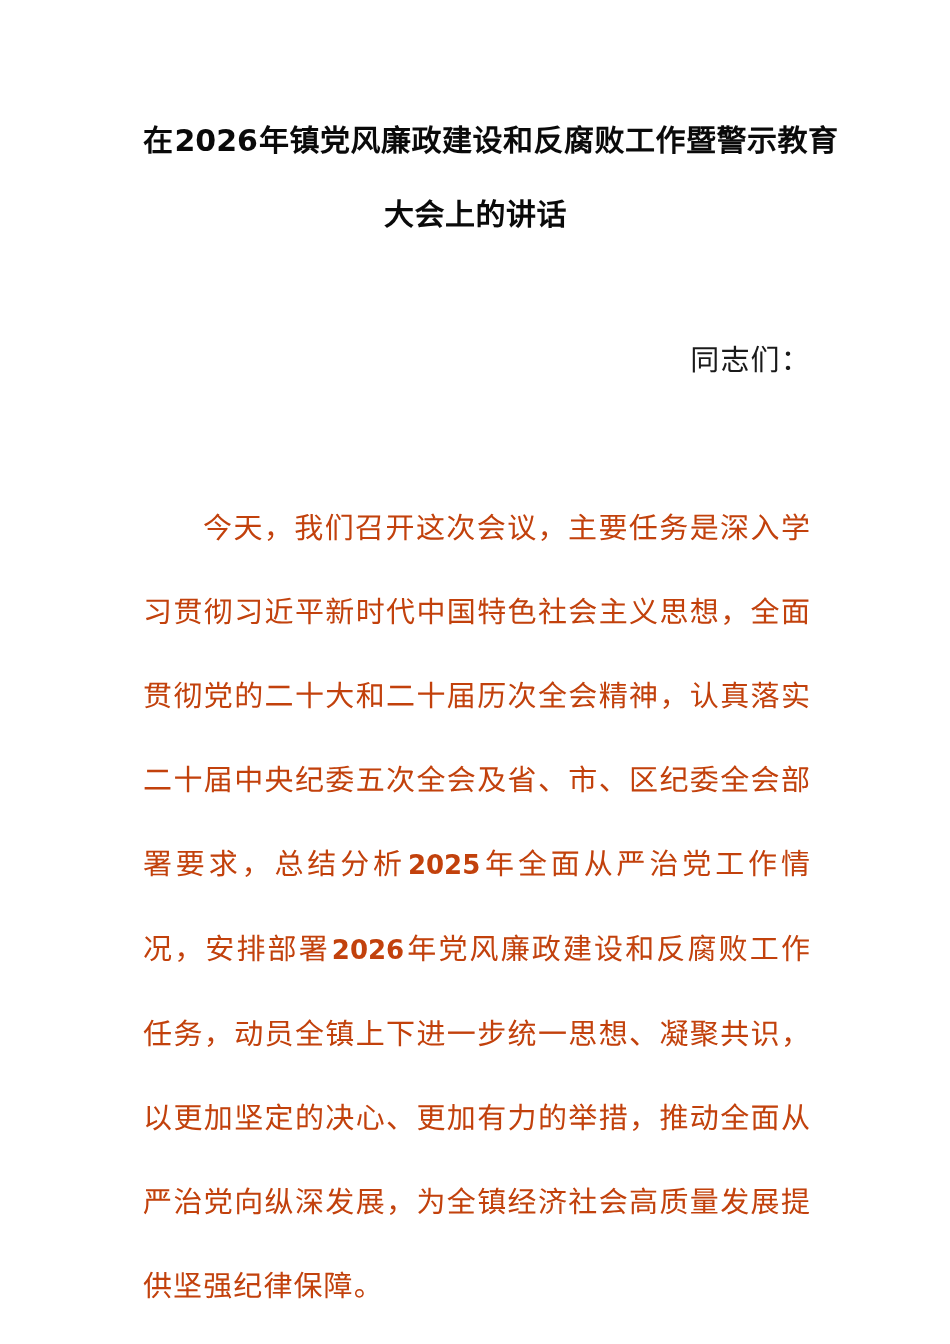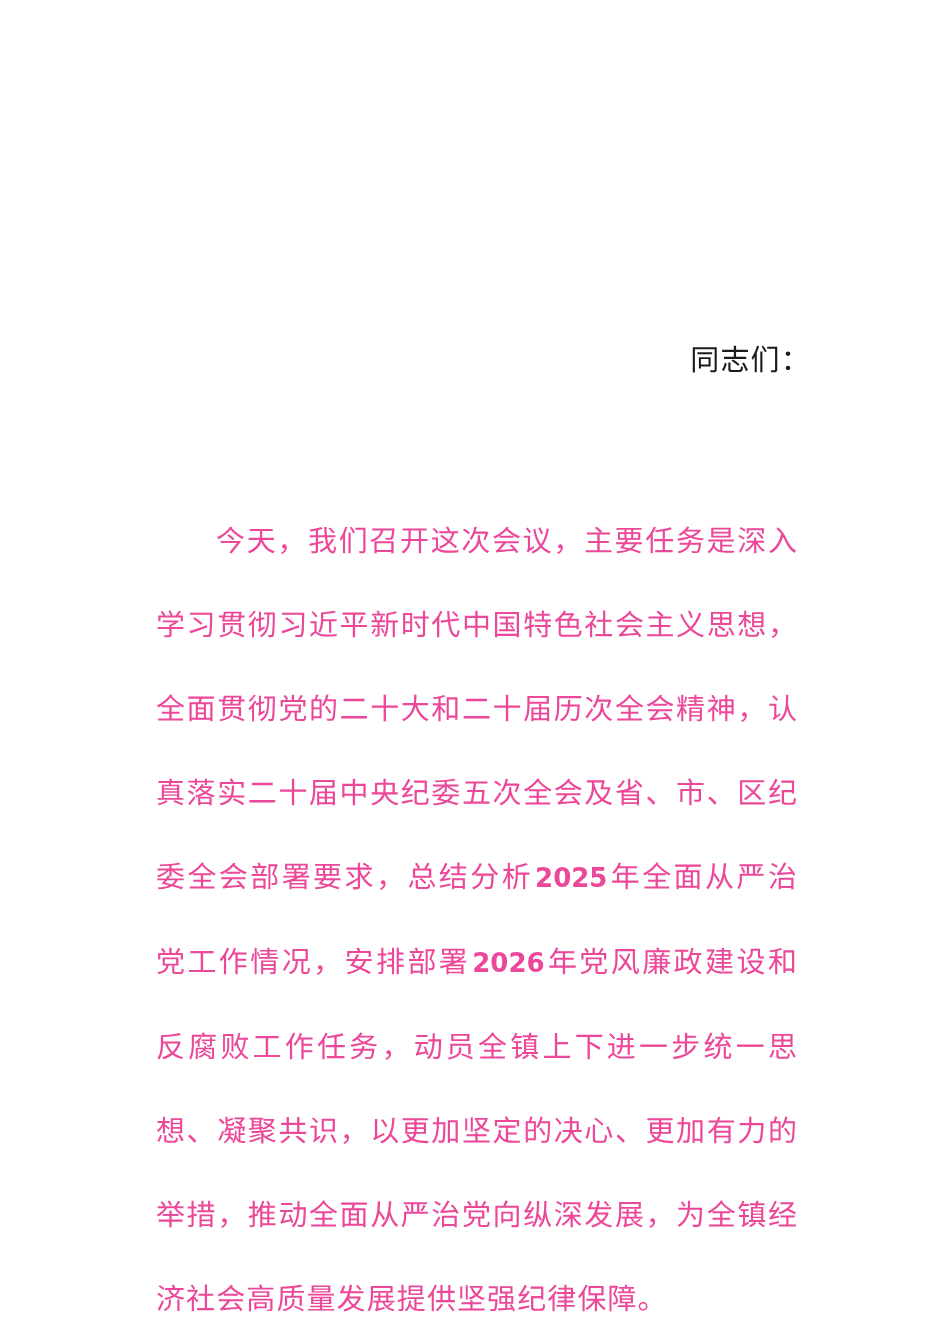--- a/index.html
+++ b/index.html
@@ -71,43 +71,47 @@
   }
 
   .spacer-line {
     height: 84px;
   }
 
   .para {
     font-family: "Liberation Serif", "DejaVu Serif", serif;
     font-size: 29px;
     line-height: 84px;
-    color: #ec4899;
+    color: #c2410c;
     text-align: justify;
     text-align-last: left;
     text-justify: inter-character;
     text-indent: 60px;
     letter-spacing: 1.1px;
-    margin: 13px;
+    margin: 0;
     word-break: break-all;
   }
 
   .para .num {
     font-family: "DejaVu Sans", "Liberation Sans", sans-serif;
     font-weight: 700;
     font-size: 26px;
     letter-spacing: 0;
     padding: 0 2px;
   }
 </style>
 </head>
 <body>
 
 <div class="page">
 
+  <div class="doc-title">
+    <span class="title-line"><span>在</span><span class="num">2026</span><span>年镇党风廉政建设和反腐败工作暨警示教育</span></span>
+    <span class="title-line">大会上的讲话</span>
+  </div>
 
   <div class="body-block">
 
     <div class="salutation">同志们：</div>
 
     <div class="spacer-line"></div>
 
     <p class="para"><span>今天，我们召开这次会议，主要任务是深入学习贯彻习近平新时代中国特色社会主义思想，全面贯彻党的二十大和二十届历次全会精神，认真落实二十届中央纪委五次全会及省、市、区纪委全会部署要求，总结分析</span><span class="num">2025</span><span>年全面从严治党工作情况，安排部署</span><span class="num">2026</span><span>年党风廉政建设和反腐败工作任务，动员全镇上下进一步统一思想、凝聚共识，以更加坚定的决心、更加有力的举措，推动全面从严治党向纵深发展，为全镇经济社会高质量发展提供坚强纪律保障。</span></p>
 
     <div class="spacer-line"></div>

